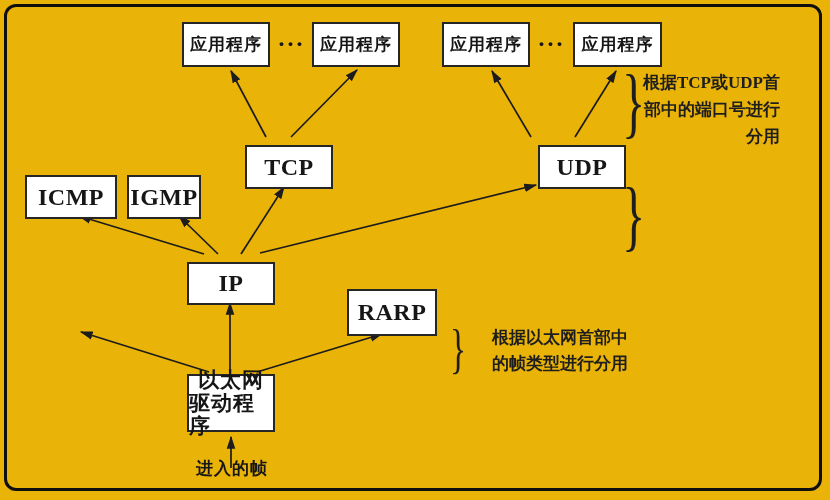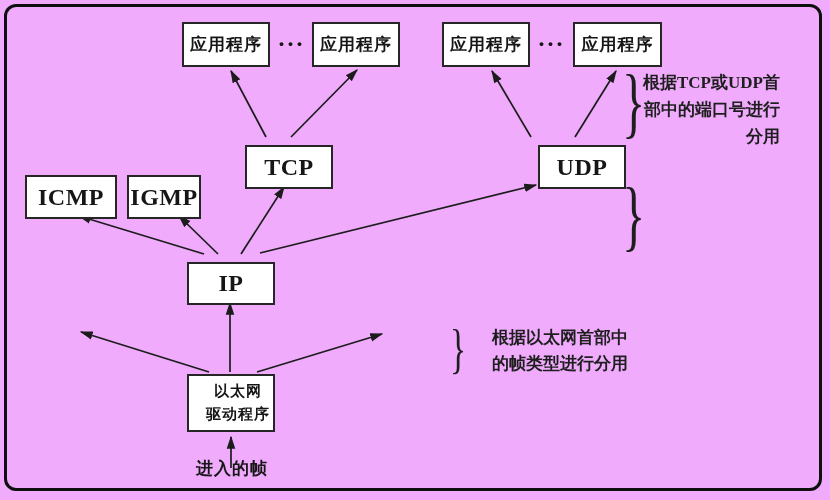--- a/index.html
+++ b/index.html
@@ -1,31 +1,31 @@
 <!DOCTYPE html>
 <html><head>
 <meta charset="utf-8">
 <style>
   html,body{margin:0;padding:0;background:#ffffff;}
   .canvas{
-    position:relative;width:830px;height:500px;background:#f0abfc;overflow:hidden;
+    position:relative;width:830px;height:500px;background:#eab308;overflow:hidden;
     font-family:"Liberation Serif","DejaVu Serif",serif;color:#161616;
   }
   .frame{
     position:absolute;left:4px;top:4px;width:818px;height:487px;
     border:3px solid #0f0f0f;border-radius:12px;box-sizing:border-box;background:transparent;
   }
   .arrows{position:absolute;left:0;top:0;width:830px;height:500px;}
   .box{
     position:absolute;box-sizing:border-box;border:2px solid #262626;background:#ffffff;
     display:flex;align-items:center;justify-content:center;font-weight:bold;z-index:2;
   }
   .box.cn{font-size:17px;letter-spacing:1px;}
   .box.en{font-size:24px;letter-spacing:0.5px;margin-top:6px;}
-  .box.eth{flex-direction:column;font-size:15px;line-height:23px;letter-spacing:1px;padding-left:14px;}
+  .box.eth{flex-direction:column;font-size:21px;line-height:23px;letter-spacing:1px;}
   .dots{
     position:absolute;display:flex;align-items:center;justify-content:center;
     font-weight:bold;font-size:24px;letter-spacing:1px;z-index:2;
   }
   .caption{
     position:absolute;font-weight:bold;font-size:17px;letter-spacing:1px;
     display:flex;align-items:center;justify-content:center;z-index:2;
   }
   .ann{position:absolute;font-weight:bold;color:#1e1e1e;z-index:2;text-align:right;}
   .ann .ln{font-size:17px;line-height:27px;white-space:nowrap;}
@@ -90,20 +90,23 @@
   <div class="box en" style="left:25px;top:169px;width:92px;height:44px">
     <span>ICMP</span>
   </div>
   <div class="box en" style="left:127px;top:169px;width:74px;height:44px">
     <span>IGMP</span>
   </div>
   <div class="box en" style="left:187px;top:256px;width:88px;height:43px">
     <span>IP</span>
   </div>
 
+  <div class="box en" style="left:347px;top:283px;width:90px;height:47px">
+    <span>RARP</span>
+  </div>
   <div class="box eth" style="left:187px;top:374px;width:88px;height:58px">
     <span>以太网</span>
     <span>驱动程序</span>
   </div>
 
   <div class="caption" style="left:186px;top:456px;width:92px;height:24px">进入的帧</div>
 
   <div class="brace b-large" style="left:622px;top:64px">}</div>
   <div class="ann" style="left:643px;top:69px">
     <div class="ln">根据TCP或UDP首</div>

